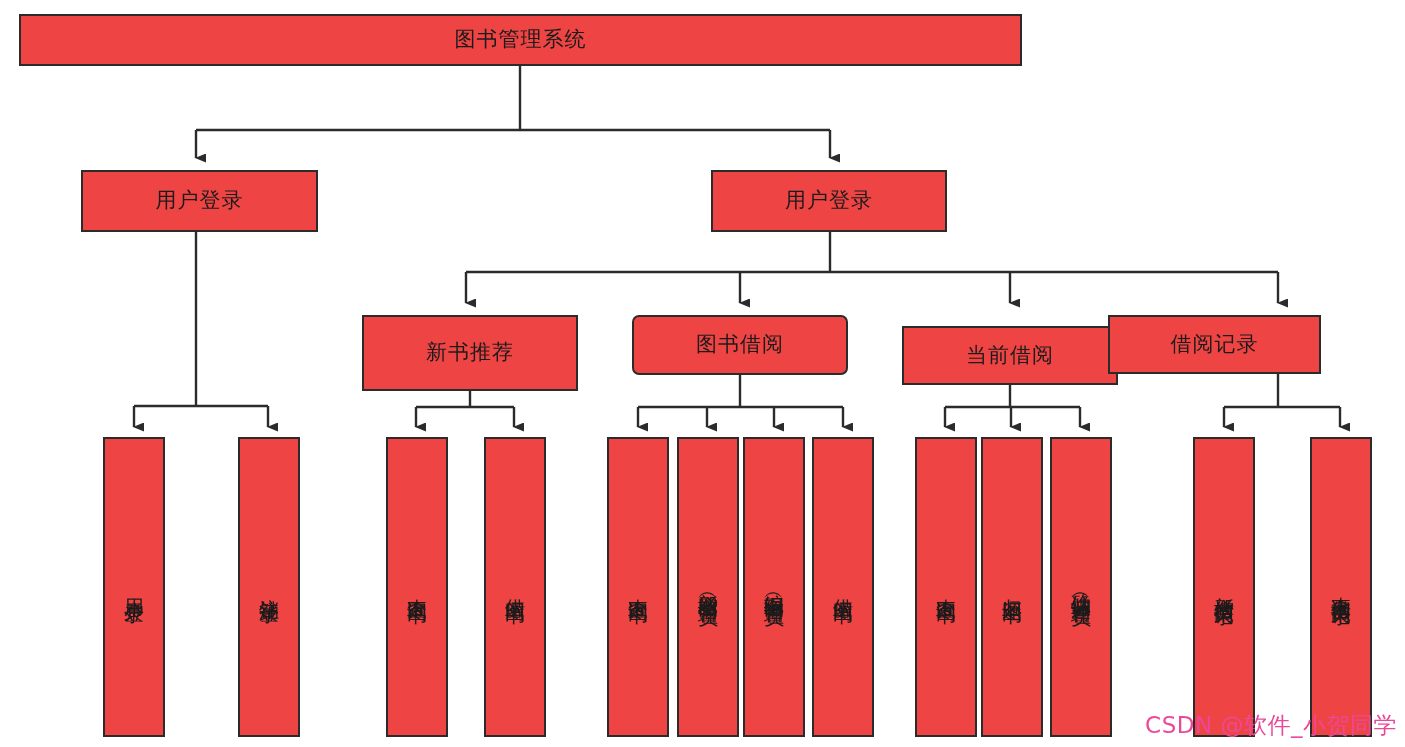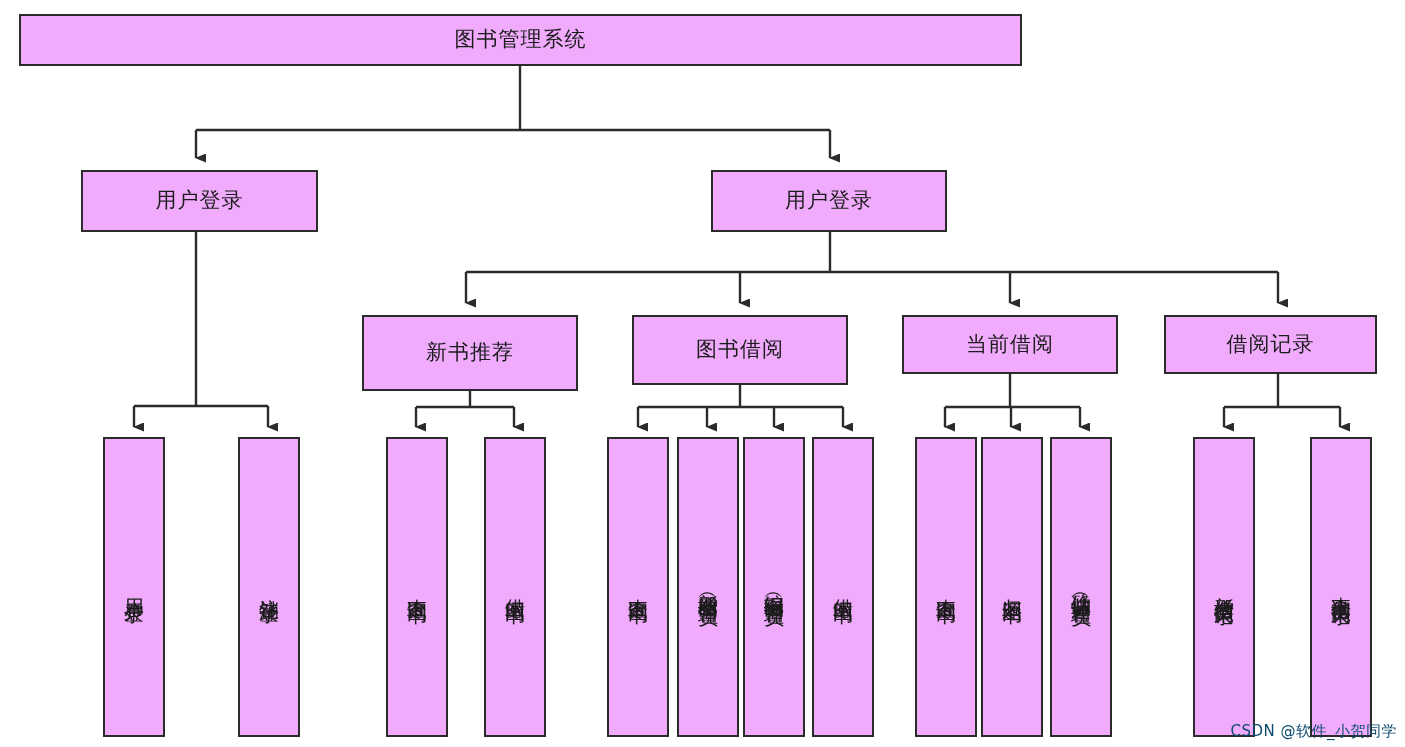--- a/index.html
+++ b/index.html
@@ -6,21 +6,21 @@
   body{
     width:1405px;height:747px;background:#ffffff;
     font-family:"DejaVu Sans","Liberation Sans",sans-serif;
     overflow:hidden;position:relative;
   }
   #canvas{position:absolute;left:0;top:0;width:1405px;height:747px;}
   #svg-layer{position:absolute;left:0;top:0;width:1405px;height:747px;}
 
   .node{
     position:absolute;box-sizing:border-box;
-    background:#f0abfc;
+    background:#ef4444;
     border:2px solid #2b2b2b;
     display:flex;align-items:center;justify-content:center;
     color:#1b1b1b;
   }
   .node.h{ font-size:21px; line-height:1.1; letter-spacing:1px; }
   .node.root{ font-size:21px; }
 
   
   .node.v{
     writing-mode:vertical-rl;
@@ -29,21 +29,21 @@
     font-size:20px;
     line-height:1.55;
     letter-spacing:2px;
     padding:6px 0;
     text-align:center;
   }
   .node.v span{display:block;}
 
   .watermark{
     position:absolute;right:8px;bottom:6px;
-    font-size:15px;color:#0c4a6e;
+    font-size:23px;color:#ec4899;
     letter-spacing:0.5px;white-space:nowrap;
     pointer-events:none;
   }
 </style>
 </head>
 <body>
 
 <div id="canvas">
 
   <svg id="svg-layer" viewBox="0 0 1405 747" xmlns="http://www.w3.org/2000/svg">
@@ -103,27 +103,27 @@
   <div class="node h" style="left:81px;top:170px;width:237px;height:62px;">
     <span>用户登录</span>
   </div>
   <div class="node h" style="left:711px;top:170px;width:236px;height:62px;">
     <span>用户登录</span>
   </div>
 
   <div class="node h" style="left:362px;top:315px;width:216px;height:76px;">
     <span>新书推荐</span>
   </div>
-  <div class="node h" style="left:632px;top:315px;width:216px;height:70px;">
+  <div class="node h" style="left:632px;top:315px;width:216px;height:60px;border-radius:7px;">
     <span>图书借阅</span>
   </div>
-  <div class="node h" style="left:902px;top:315px;width:216px;height:59px;">
+  <div class="node h" style="left:902px;top:326px;width:216px;height:59px;">
     <span>当前借阅</span>
   </div>
-  <div class="node h" style="left:1164px;top:315px;width:213px;height:59px;">
+  <div class="node h" style="left:1108px;top:315px;width:213px;height:59px;">
     <span>借阅记录</span>
   </div>
 
   <div class="node v" style="left:103px;top:437px;width:62px;height:300px;">
     <span>用户登录</span>
   </div>
   <div class="node v" style="left:238px;top:437px;width:62px;height:300px;">
     <span>注销登录</span>
   </div>
 

